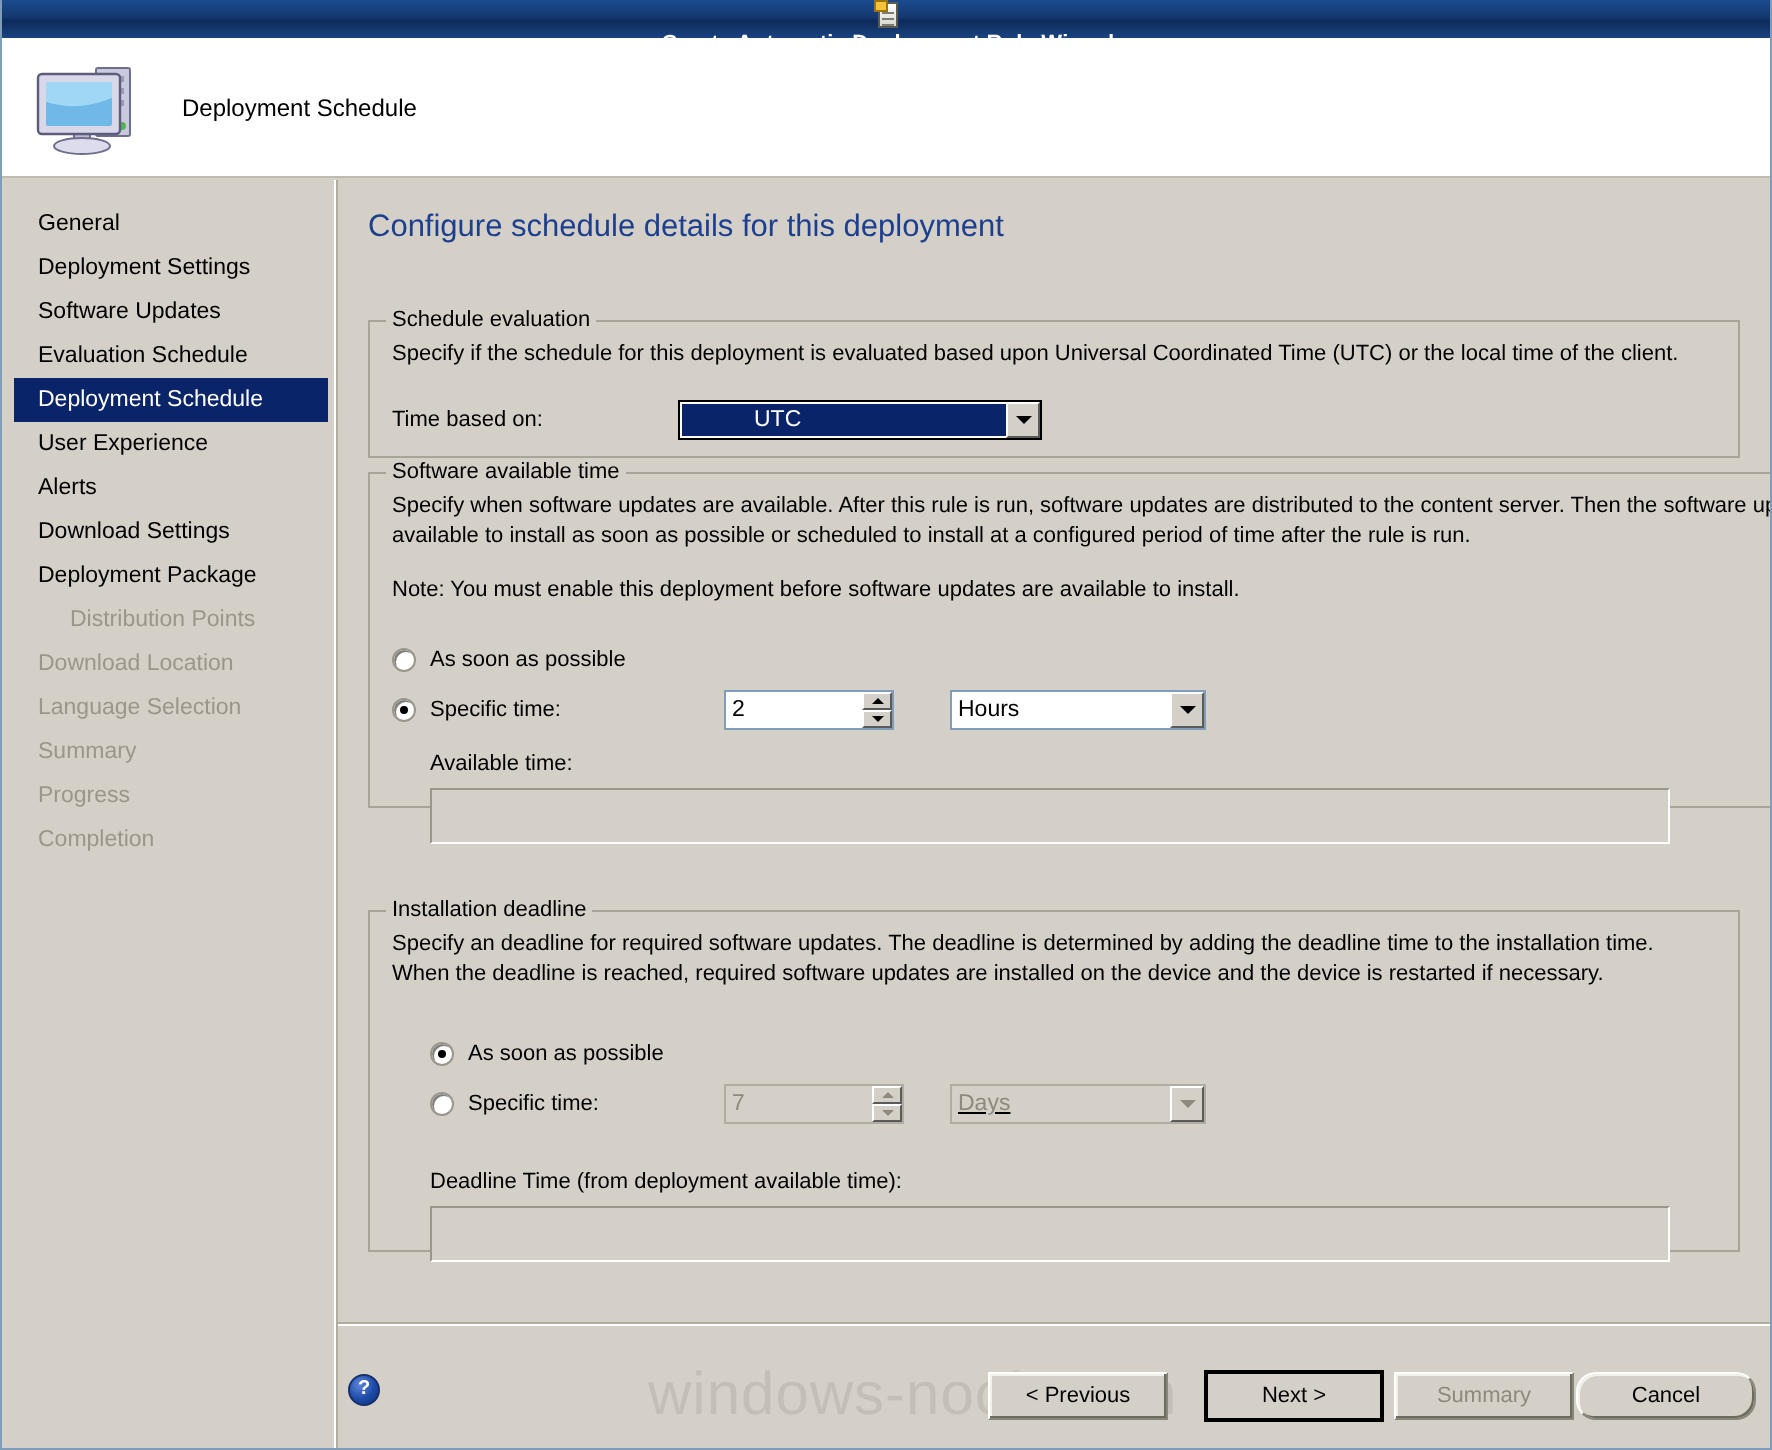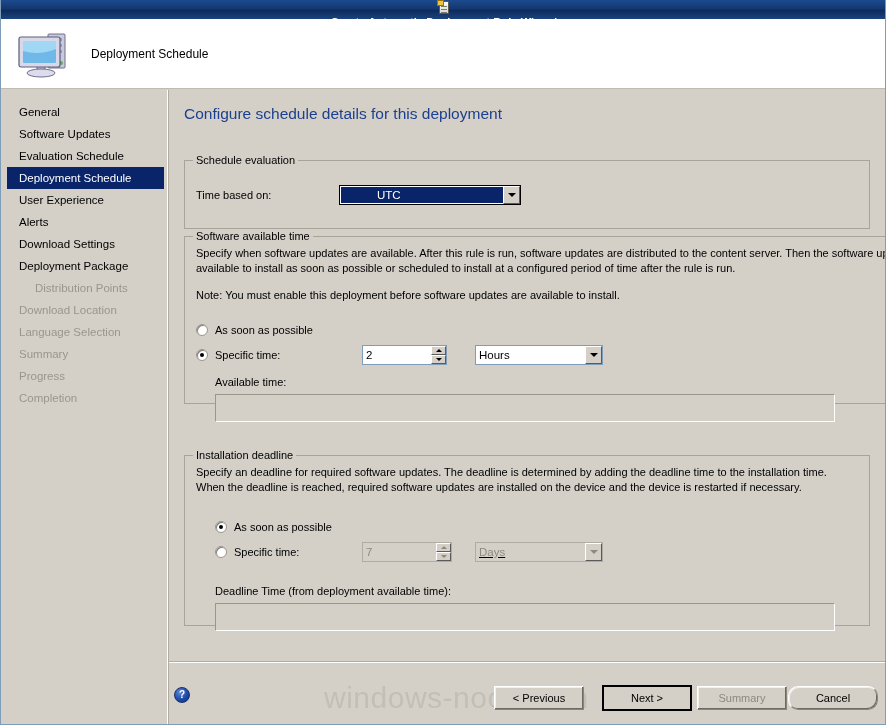--- a/index.html
+++ b/index.html
@@ -414,20 +414,21 @@
         <rect x="4" y="9" width="41" height="30" rx="2" fill="#d8d8e8" stroke="#5c5c7d" stroke-width="1.2"></rect>
         <rect x="8" y="13" width="33" height="22" rx="1" fill="#6fb8e8"></rect>
         <path d="M8 13 L41 13 L41 21 Q24 28 8 23 Z" fill="#a9dcf7" opacity="0.85"></path>
       </svg>
     </div>
     <div class="header-title">Deployment Schedule</div>
   </div>
 
   <div class="sidebar">
     <div class="side-item">General</div>
+    <div class="side-item">Deployment Settings</div>
     <div class="side-item">Software Updates</div>
     <div class="side-item">Evaluation Schedule</div>
     <div class="side-item selected">Deployment Schedule</div>
     <div class="side-item">User Experience</div>
     <div class="side-item">Alerts</div>
     <div class="side-item">Download Settings</div>
     <div class="side-item">Deployment Package</div>
     <div class="side-item sub disabled">Distribution Points</div>
     <div class="side-item disabled">Download Location</div>
     <div class="side-item disabled">Language Selection</div>
@@ -437,20 +438,21 @@
   </div>
   <div class="side-divider"></div>
 
   <div class="content">
 
     <div class="page-heading">Configure schedule details for this deployment</div>
 
     <div class="groupbox" style="left:15px; top:70px; width:686px; height:69px;">
       <span class="gb-title">Schedule evaluation</span>
       <div class="gb-body">
+        <div class="gb-text">Specify if the schedule for this deployment is evaluated based upon Universal Coordinated Time (UTC) or the local time of the client.</div>
         <div class="row" style="margin-top:15px;">
           <div class="label" style="width:143px;">Time based on:</div>
           <div class="combobox focused" style="width:182px;">
             <div class="cb-text">UTC</div>
             <div class="cb-arrow">
                 <i></i>
               </div>
           </div>
         </div>
       </div>

